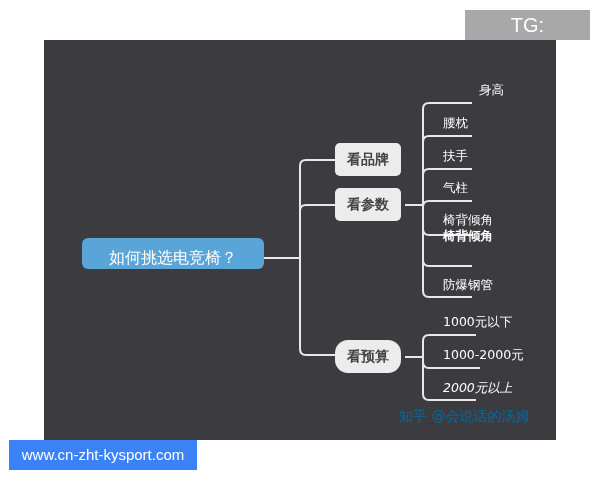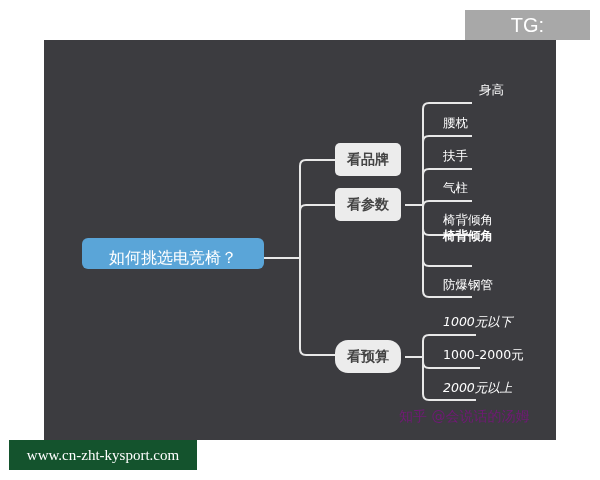--- a/index.html
+++ b/index.html
@@ -1,29 +1,29 @@
 <!DOCTYPE html>
 <html><head>
 <meta charset="utf-8">
 <style>
   html, body { margin:0; padding:0; }
   body { width:600px; height:480px; background:#ffffff; position:relative; overflow:hidden;
          font-family:"DejaVu Sans", "Liberation Sans", sans-serif; }
   .panel { position:absolute; left:44px; top:40px; width:512px; height:400px; background:#3c3c40; }
   .tg { position:absolute; left:465px; top:10px; width:125px; height:30px; background:#a8a8a8;
         color:#ffffff; font-family:"Liberation Sans", sans-serif; font-size:20px; line-height:30px; text-align:center; }
-  .site { position:absolute; left:9px; top:440px; width:188px; height:30px; background:#14532d;
-        color:#ffffff; font-family:Liberation Serif, serif; font-size:15px; line-height:30px; text-align:center; }
+  .site { position:absolute; left:9px; top:440px; width:188px; height:30px; background:#3b82f6;
+        color:#ffffff; font-family:Liberation Sans, sans-serif; font-size:15px; line-height:30px; text-align:center; }
   svg.lines { position:absolute; left:0; top:0; }
   .root { position:absolute; left:82px; top:238px; width:182px; height:31px; background:#5aa5d8;
           border-radius:6px; color:#ffffff; font-size:16px; line-height:40px; text-align:center; }
   .branch { position:absolute; left:335px; width:66px; height:33px; background:#ececec; border-radius:5px;
           color:#444; font-size:14px; line-height:33px; text-align:center; font-weight:bold; }
   .leaf { position:absolute; left:443px; color:#ffffff; font-size:12.5px; white-space:nowrap; }
-  .credit { position:absolute; left:399px; top:408px; color:#701a75; font-size:14px; white-space:nowrap; }
+  .credit { position:absolute; left:399px; top:408px; color:#0369a1; font-size:14px; white-space:nowrap; }
 </style>
 </head>
 <body>
 
 <div class="tg">TG: MYYJJPP</div>
 
 <div class="panel"></div>
 
 <svg class="lines" width="600" height="480">
   <g fill="none" stroke="#e8e8e8" stroke-width="2">
@@ -54,19 +54,19 @@
 <div class="branch" style="top:340px;border-radius:13px;">看预算</div>
 
 <div class="leaf" style="top:82px;margin-left:36px;">身高</div>
 <div class="leaf" style="top:115px;">腰枕</div>
 <div class="leaf" style="top:148px;">扶手</div>
 <div class="leaf" style="top:180px;">气柱</div>
 <div class="leaf" style="top:212px;">椅背倾角</div>
 <div class="leaf" style="top:228px;font-weight:bold;">椅背倾角</div>
 <div class="leaf" style="top:277px;">防爆钢管</div>
 
-<div class="leaf" style="top:314px;font-style:italic;">1000元以下</div>
+<div class="leaf" style="top:314px;">1000元以下</div>
 <div class="leaf" style="top:347px;">1000-2000元</div>
 <div class="leaf" style="top:380px;font-style:italic;">2000元以上</div>
 
 <div class="credit">知乎 @会说话的汤姆</div>
 
 <div class="site">www.cn-zht-kysport.com</div>
 
 </body></html>

